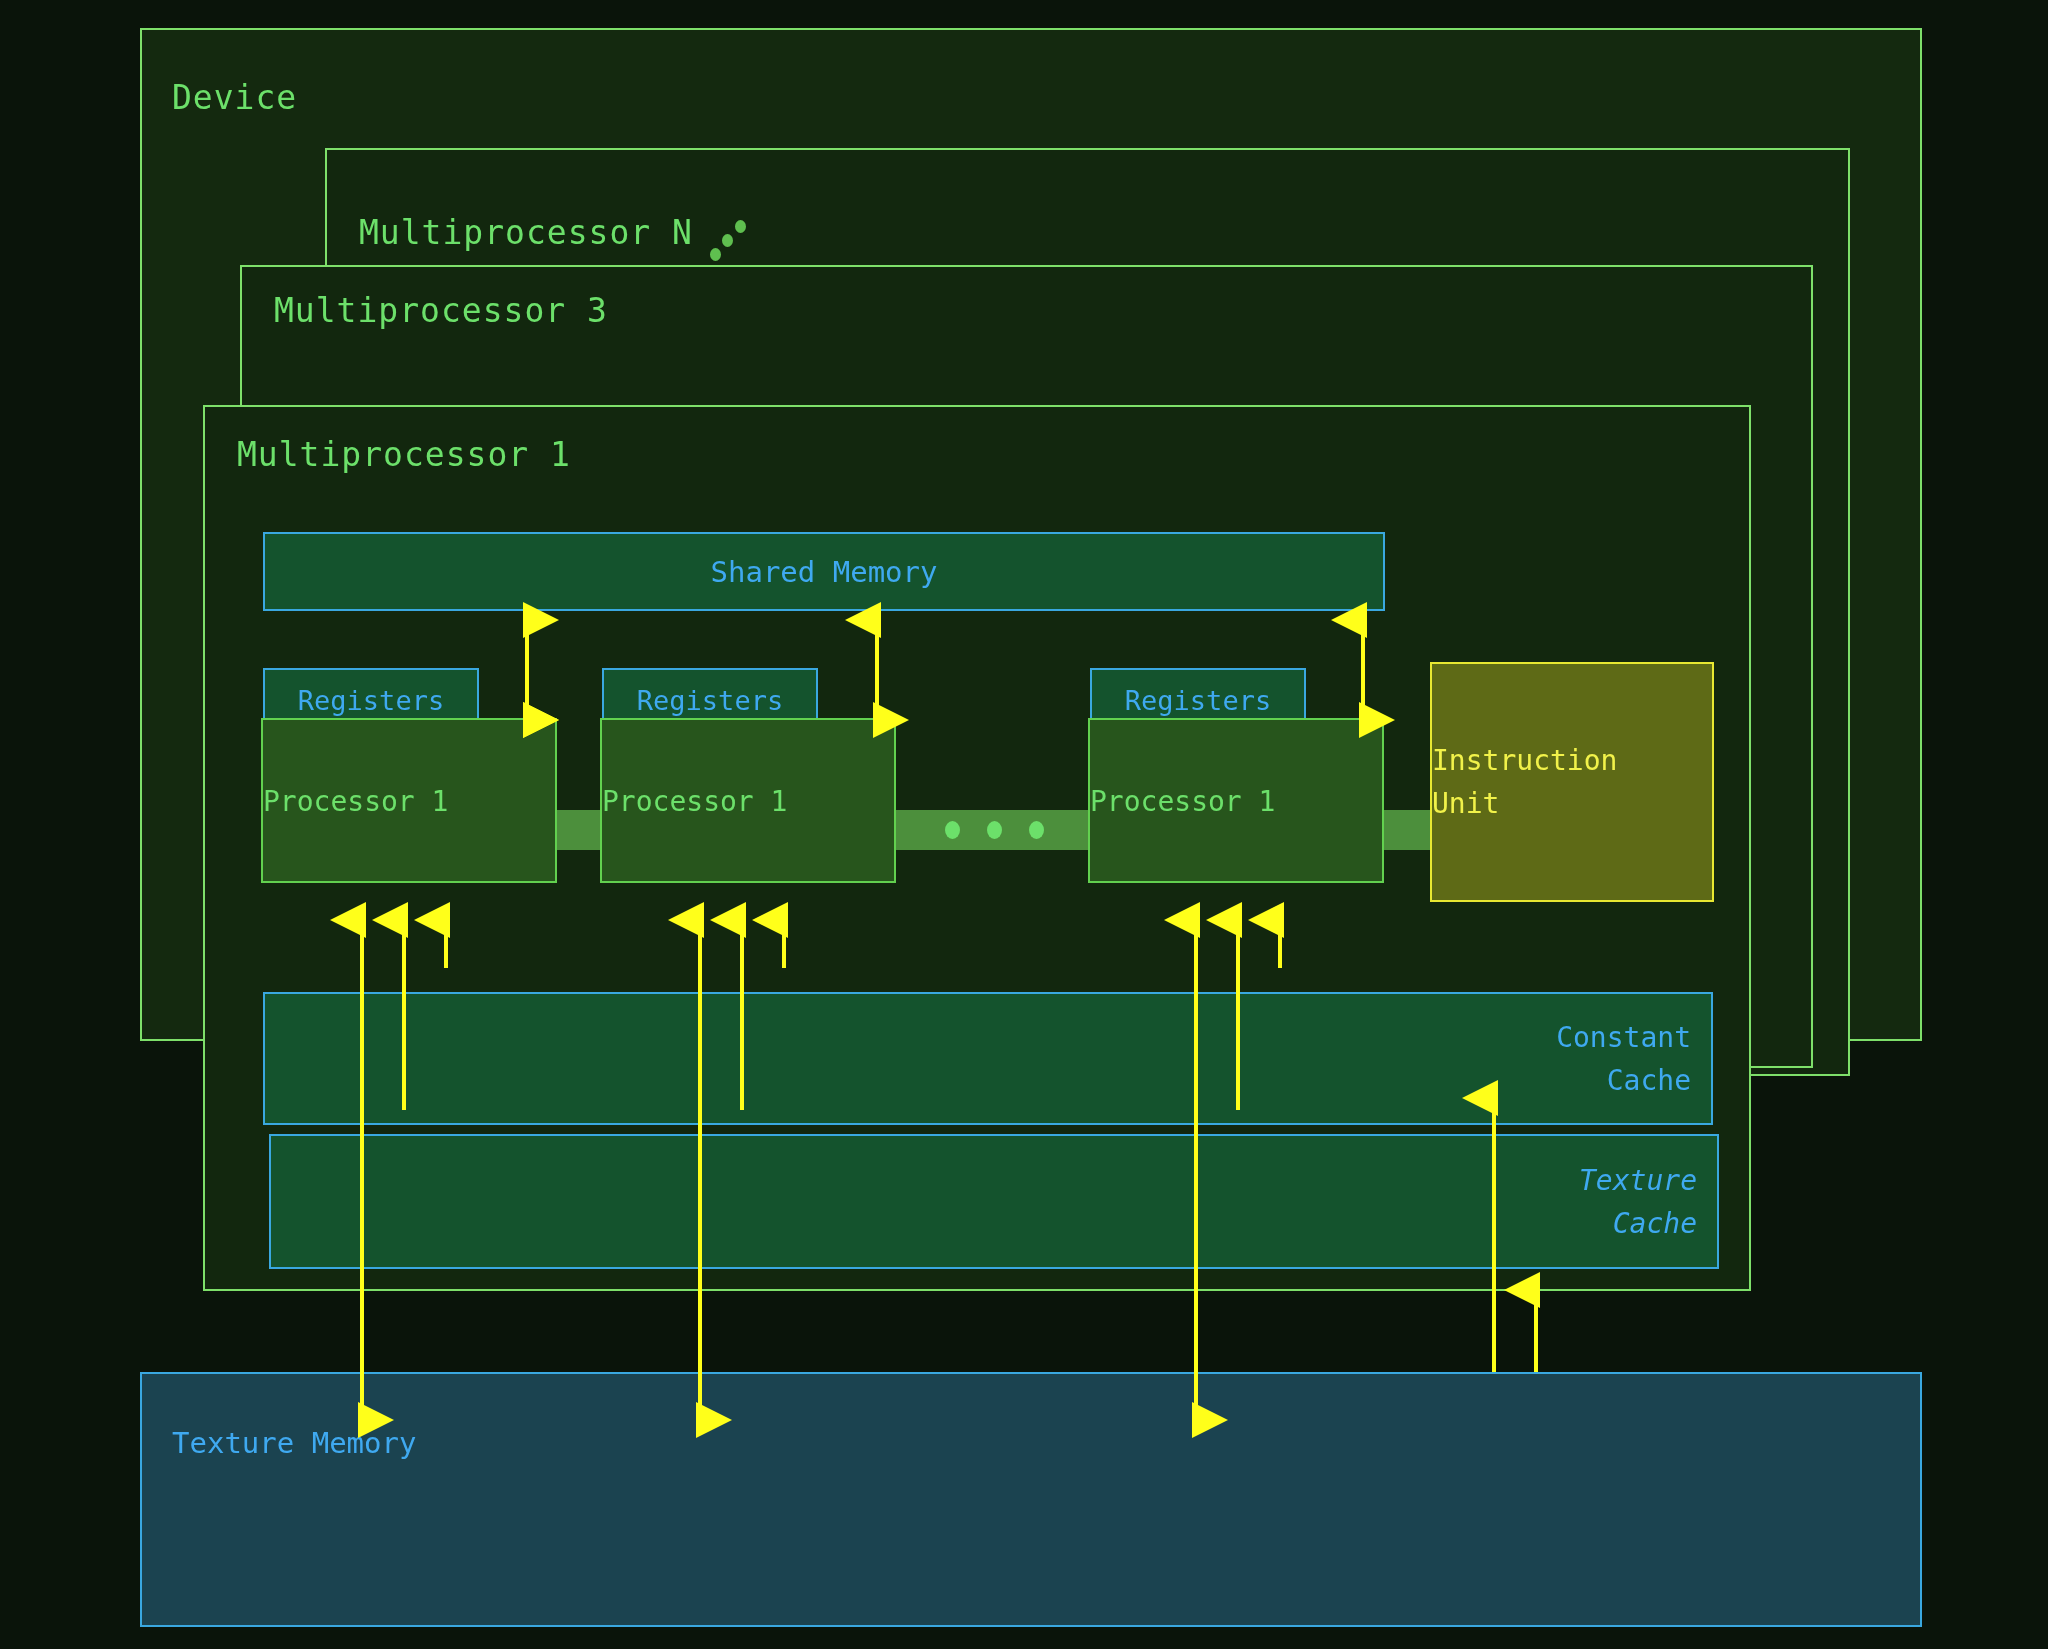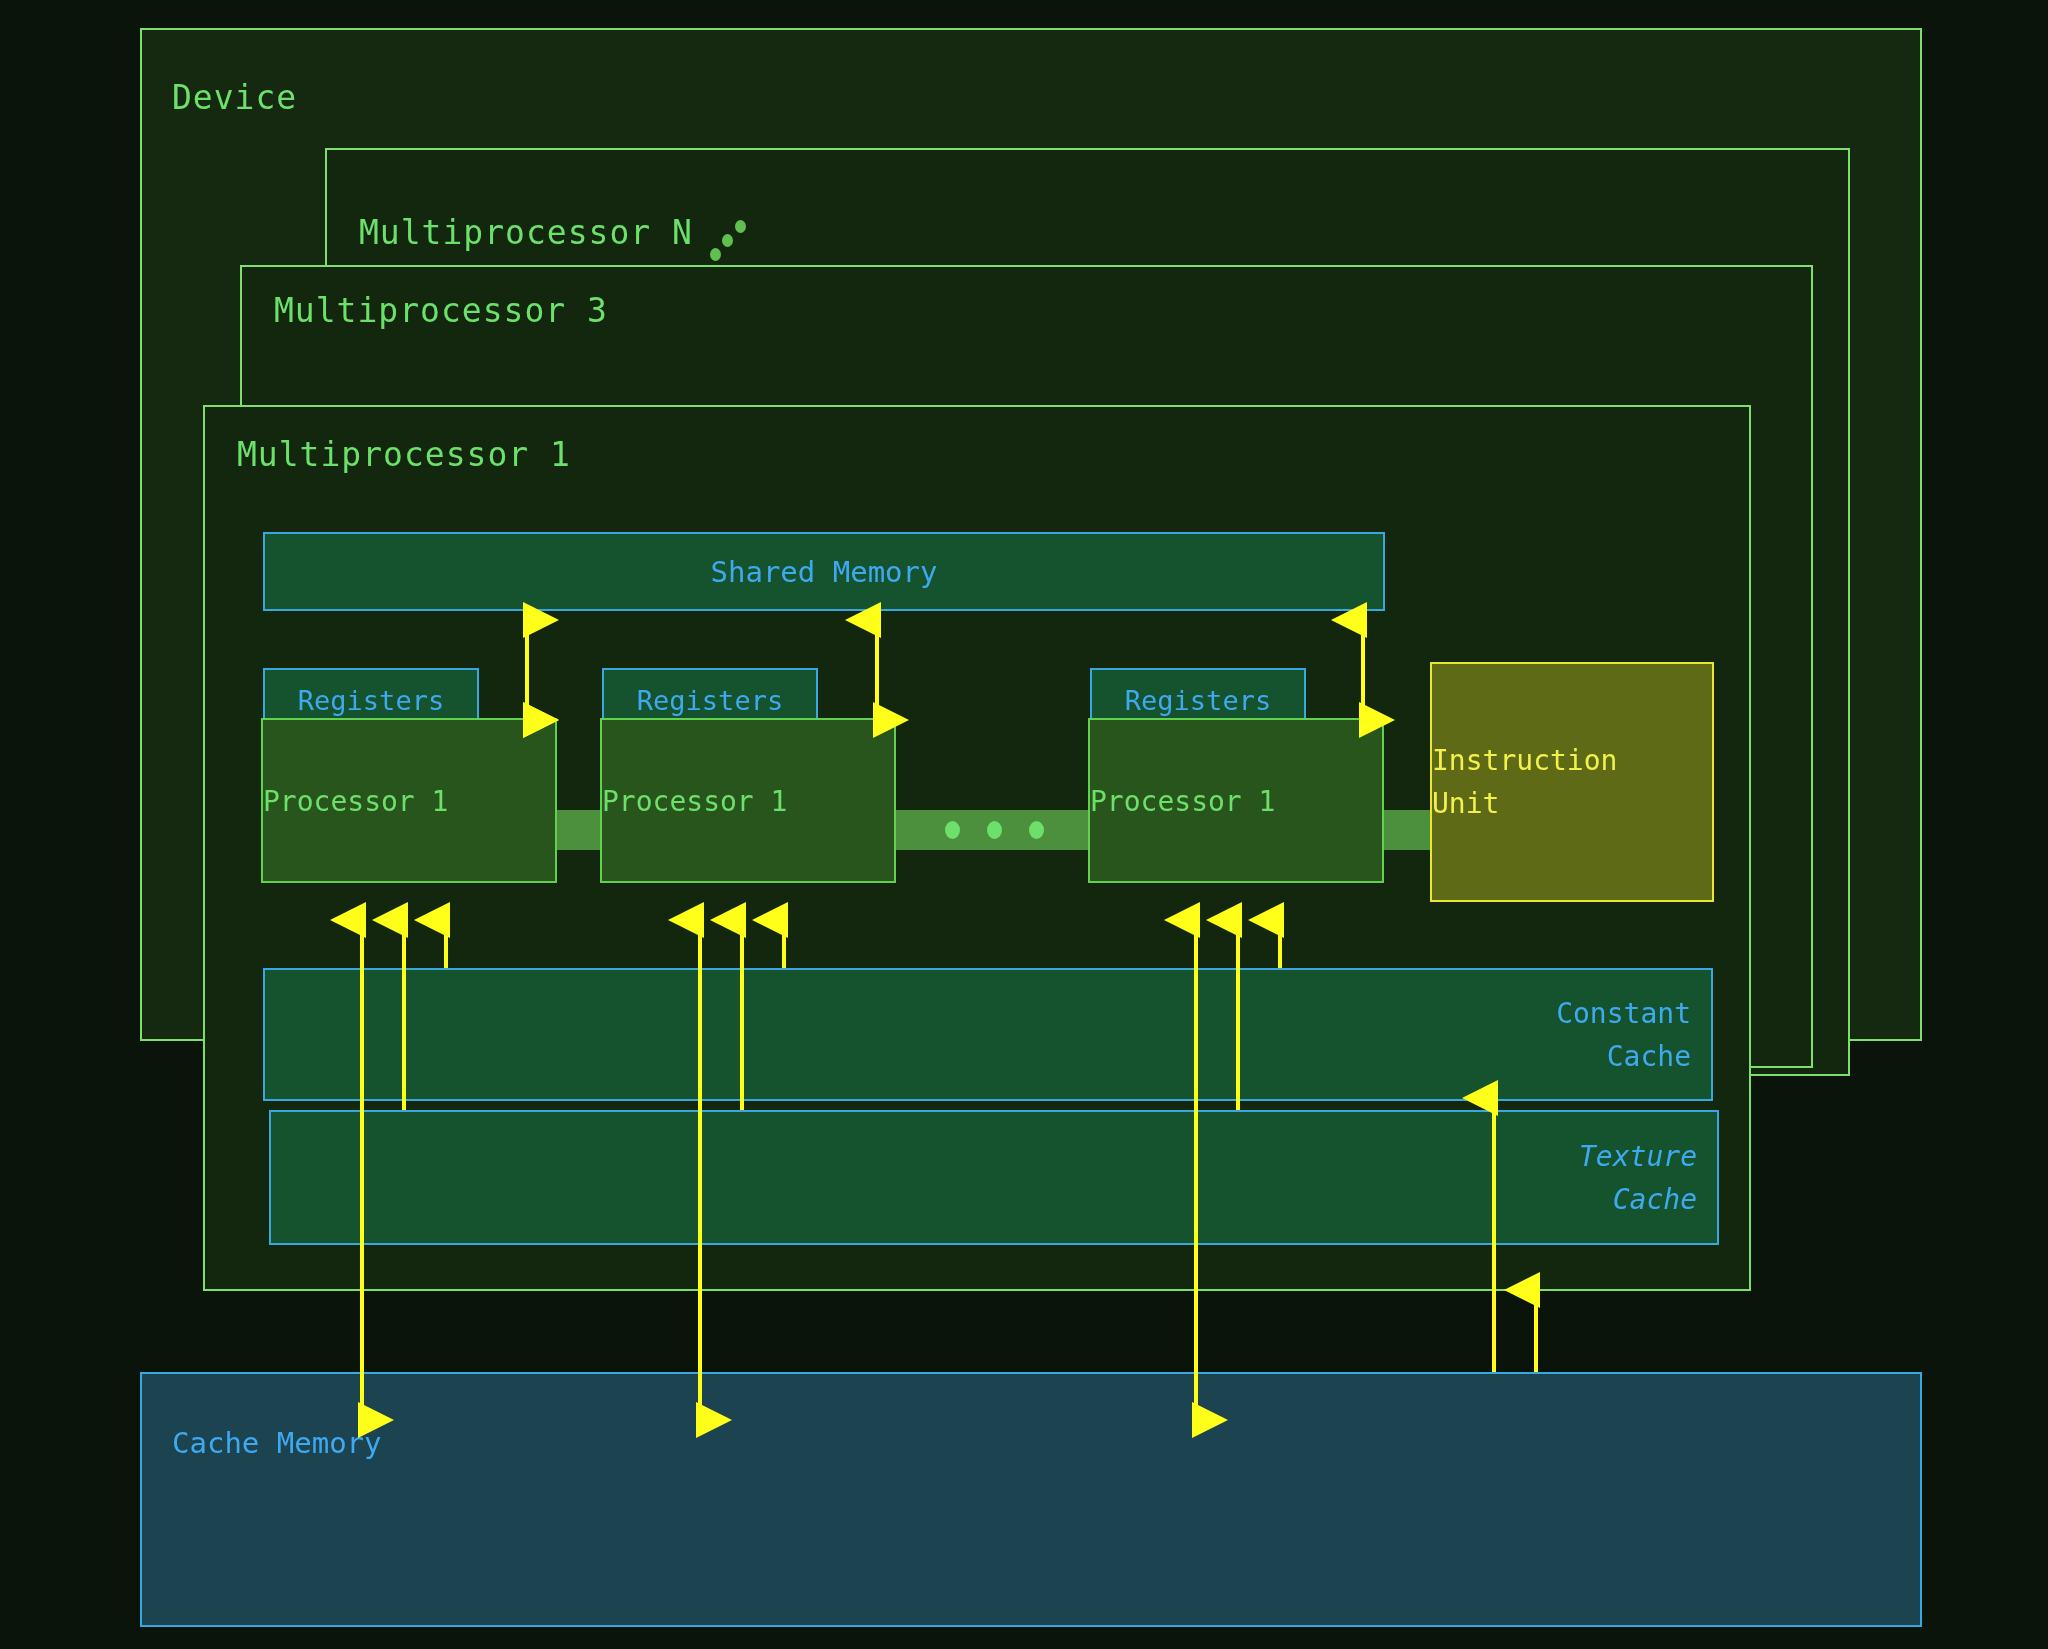--- a/index.html
+++ b/index.html
@@ -131,21 +131,21 @@
     border: 2px solid #e8e832; background: #5e6a16;
     color: #f2f24a;
   }
   .iunit .lbl {
     position: absolute; left: 0; right: 0; top: 50%;
     transform: translateY(-50%);
     text-align: left; font-size: 28px; line-height: 1.55;
   }
 
   
-  .cache { color: #3fa9f0; }
+  .cache { color: #3fa9f0; margin-top: 24px; }
   .const-cache { left: 263px; top: 968px; width: 1450px; height: 133px; }
   .tex-cache   { left: 269px; top: 1110px; width: 1450px; height: 135px; font-style: italic; }
   .cache .lbl {
     position: absolute; right: 20px; top: 50%;
     transform: translateY(-50%);
     text-align: right; font-size: 28px; line-height: 1.55;
   }
 
   
   .dev-mem {
@@ -239,21 +239,21 @@
   </div>
 
   <div class="box teal cache tex-cache">
     <span class="lbl">
       <span>Texture</span><br>
       <span>Cache</span>
     </span>
   </div>
 
   <div class="box dev-mem">
-    <span class="lbl">Cache Memory</span>
+    <span class="lbl">Texture Memory</span>
   </div>
 
   <svg id="arrows" viewBox="0 0 2048 1649" width="2048" height="1649">
     <defs>
       <marker id="ah-up" markerWidth="9" markerHeight="9" refX="4.5" refY="8" orient="auto" markerUnits="strokeWidth">
         <path d="M4.5,0 L9,9 L0,9 Z" fill="#ffff1a"></path>
       </marker>
       <marker id="ah-dn" markerWidth="9" markerHeight="9" refX="4.5" refY="8" orient="auto" markerUnits="strokeWidth">
         <path d="M4.5,0 L9,9 L0,9 Z" fill="#ffff1a"></path>
       </marker>

